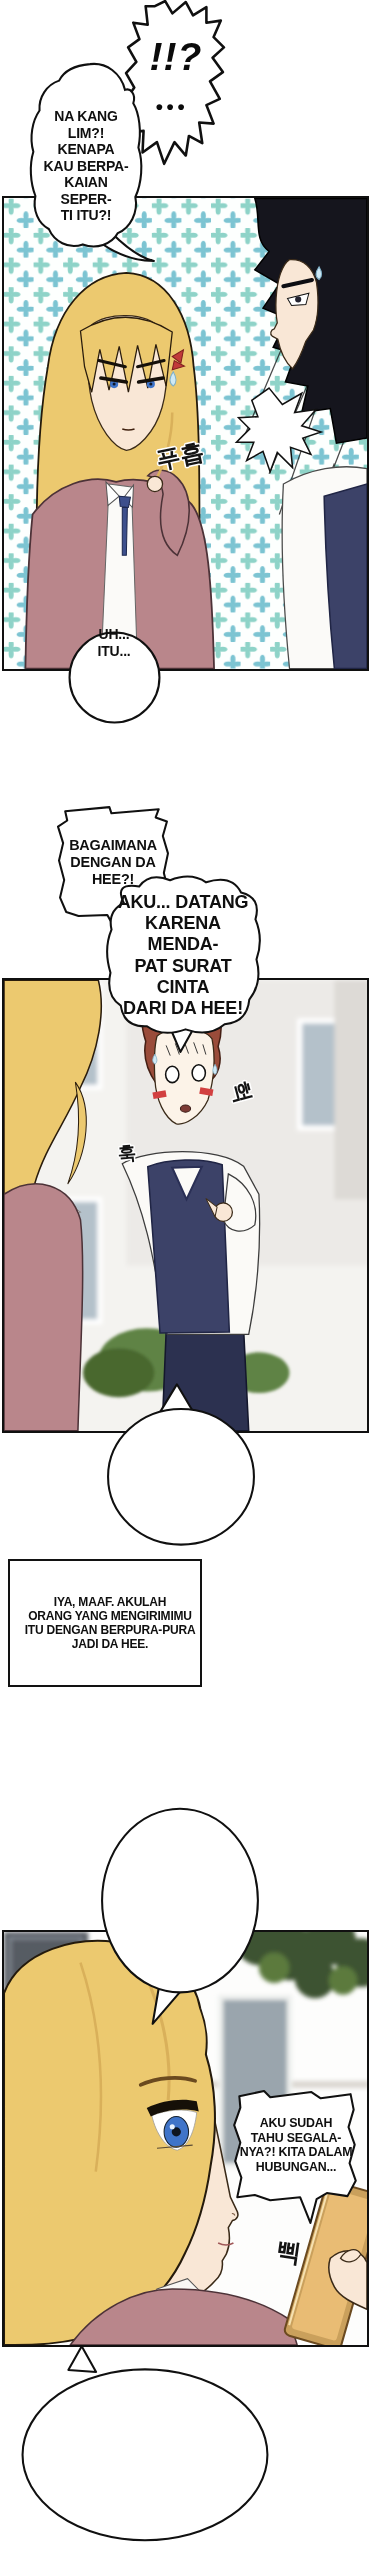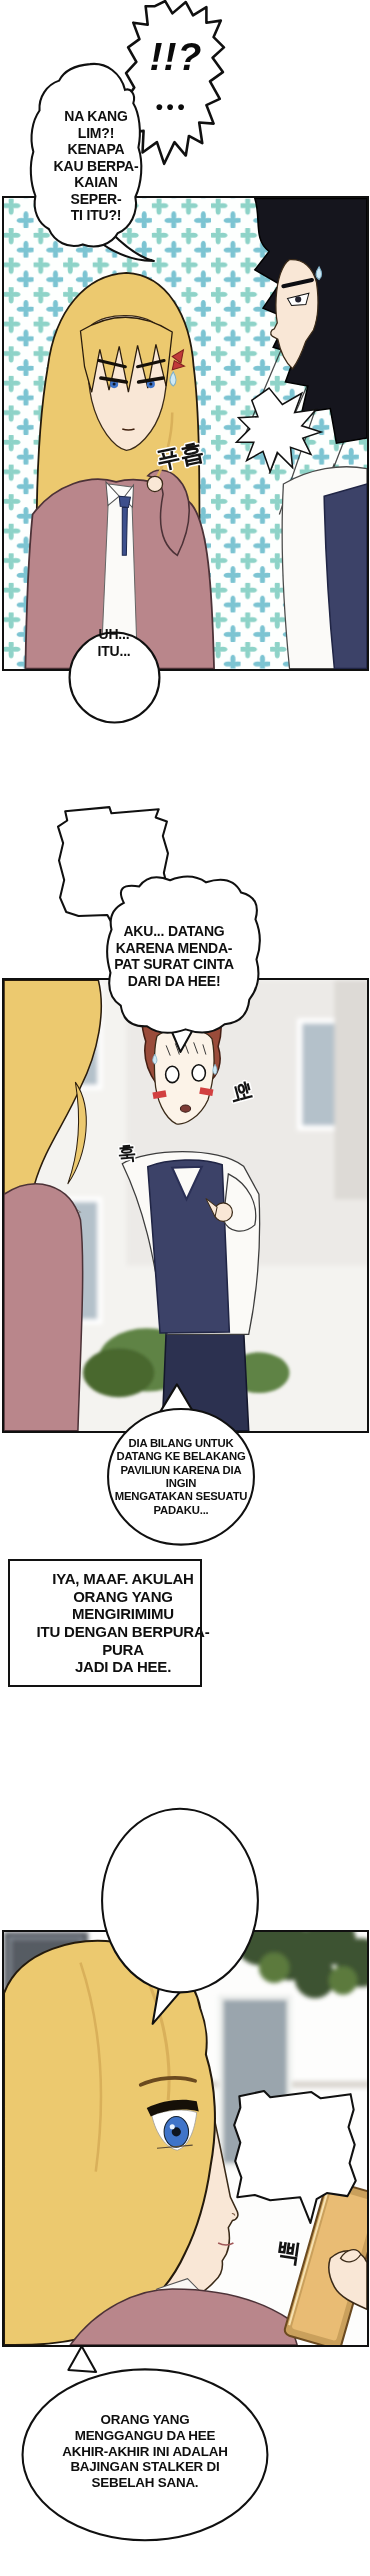--- a/index.html
+++ b/index.html
@@ -219,93 +219,90 @@
   </div>
   <div class="shock-text" style="left:176px;top:57px;font-size:39px;">!!?</div>
   <div class="shock-dots" style="left:172px;top:107px;font-size:20.6px;">•••</div>
 
   <div class="bubble" style="left:25px;top:60px;width:129px;height:204px;">
     <svg viewBox="0 0 250 396">
       <path d="M168,336 Q214,382 250,390 Q196,390 148,356 Z" fill="#ffffff" stroke="#101010" stroke-width="4" stroke-linejoin="round"></path>
       <path d="M126,8 C158,4 186,26 194,58 C204,54 216,66 210,84 C222,104 226,140 220,170 C230,200 226,240 214,266 C220,296 204,326 180,336 C168,358 138,368 112,358 C84,368 56,352 46,328 C26,318 14,292 20,264 C10,238 8,204 16,178 C8,150 14,118 28,98 C26,72 42,48 66,40 C78,16 102,10 126,8 Z" fill="#ffffff" stroke="#101010" stroke-width="4"></path>
     </svg>
   </div>
-  <div class="bubble-text" style="left:96px;top:166px;font-size:14px;width:92px;">NA KANG
+  <div class="bubble-text" style="left:86px;top:166px;font-size:14px;width:92px;">NA KANG
 LIM?! KENAPA
 KAU BERPA-
 KAIAN SEPER-
 TI ITU?!</div>
 
   <div class="bubble" style="left:68px;top:631px;width:93px;height:93px;">
     <svg viewBox="0 0 180 180">
         <circle cx="90" cy="90" r="87" fill="#ffffff" stroke="#101010" stroke-width="4"></circle>
       </svg>
   </div>
   <div class="bubble-text" style="left:114px;top:643px;font-size:14px;">UH...
 ITU...</div>
 
   <div class="bubble" style="left:58px;top:806px;width:111px;height:140px;">
     <svg viewBox="0 0 216 272">
       <polygon points="14,10 100,2 104,14 196,6 190,22 212,30 204,58 214,92 206,130 215,166 200,196 208,212 150,208 128,212 118,252 96,212 40,214 16,206 4,178 12,144 2,106 10,72 0,40 18,28" fill="#ffffff" stroke="#101010" stroke-width="4" stroke-linejoin="round"></polygon>
     </svg>
   </div>
+  <div class="bubble-text" style="left:113px;top:862px;font-size:14.4px;">BAGAIMANA
+DENGAN DA
+HEE?!</div>
 
   <div class="bubble" style="left:103px;top:872px;width:162px;height:181px;">
     <svg viewBox="0 0 314 352">
       <path d="M128,298 L150,350 L178,300 Z" fill="#ffffff" stroke="#101010" stroke-width="4" stroke-linejoin="round"></path>
       <path d="M40,60 Q20,20 70,28 Q90,0 130,16 Q170,0 200,20 Q250,4 268,40 Q308,50 296,92 Q312,130 298,170 Q310,215 284,248 Q280,292 236,296 Q205,322 160,306 Q115,322 85,300 Q40,302 34,260 Q4,240 14,196 Q0,150 16,112 Q8,76 40,60 Z" fill="#ffffff" stroke="#101010" stroke-width="4"></path>
     </svg>
   </div>
-  <div class="bubble-text" style="left:174px;top:956px;font-size:14px;width:144px;">AKU... DATANG
+  <div class="bubble-text" style="left:183px;top:956px;font-size:18px;width:144px;">AKU... DATANG
 KARENA MENDA-
 PAT SURAT CINTA
 DARI DA HEE!</div>
 
   <div class="bubble" style="left:106px;top:1380px;width:150px;height:170px;">
     <svg viewBox="0 0 292 330">
       <polygon points="138,8 170,62 104,64" fill="#ffffff" stroke="#101010" stroke-width="4" stroke-linejoin="round"></polygon>
       <ellipse cx="146" cy="188" rx="142" ry="132" fill="#ffffff" stroke="#101010" stroke-width="4"></ellipse>
     </svg>
   </div>
-  <div class="bubble-text" style="left:181px;top:1477px;font-size:11.3px;width:137px;">DIA BILANG UNTUK
-DATANG KE BELAKANG
-PAVILIUN KARENA DIA INGIN
-MENGATAKAN SESUATU
-PADAKU...</div>
 
   <div class="box-bubble" style="left:8.2px;top:1559px;width:194px;height:128px;"></div>
-  <div class="bubble-text" style="left:123px;top:1623px;font-size:15px;width:185px;">IYA, MAAF. AKULAH
+  <div class="bubble-text" style="left:110px;top:1623px;font-size:12px;width:185px;">IYA, MAAF. AKULAH
 ORANG YANG MENGIRIMIMU
 ITU DENGAN BERPURA-PURA
 JADI DA HEE.</div>
 
   <div class="bubble" style="left:100px;top:1805px;width:161px;height:222px;">
     <svg viewBox="0 0 312 430">
       <path d="M116,342 L102,424 L164,352 Z" fill="#ffffff" stroke="#101010" stroke-width="4" stroke-linejoin="round"></path>
       <ellipse cx="155" cy="185" rx="151" ry="178" fill="#ffffff" stroke="#101010" stroke-width="4"></ellipse>
     </svg>
   </div>
 
   <div class="bubble" style="left:234px;top:2089px;width:125px;height:137px;">
     <svg viewBox="0 0 242 266">
       <polygon points="10,14 58,4 70,16 150,6 168,18 226,10 232,40 222,74 234,108 224,144 236,178 220,208 180,202 160,214 148,260 128,210 70,216 40,206 6,210 14,172 2,140 12,104 0,70 12,36" fill="#ffffff" stroke="#101010" stroke-width="4" stroke-linejoin="round"></polygon>
     </svg>
   </div>
+  <div class="bubble-text" style="left:296px;top:2145px;font-size:12.4px;width:116px;">AKU SUDAH
+TAHU SEGALA-
+NYA?! KITA DALAM
+HUBUNGAN...</div>
 
   <div class="bubble" style="left:20.6px;top:2344px;width:249px;height:200px;">
     <svg viewBox="0 0 484 388">
       <polygon points="118,4 146,54 92,50" fill="#ffffff" stroke="#101010" stroke-width="4" stroke-linejoin="round"></polygon>
       <ellipse cx="241" cy="215" rx="238" ry="166" fill="#ffffff" stroke="#101010" stroke-width="4"></ellipse>
     </svg>
   </div>
-  <div class="bubble-text" style="left:145px;top:2452px;font-size:13.4px;width:222px;">ORANG YANG
-MENGGANGU DA HEE
-AKHIR-AKHIR INI ADALAH
-BAJINGAN STALKER DI
-SEBELAH SANA.</div>
 
   <div class="sfx" style="left:180px;top:456px;font-size:24px;--rot:-12deg;">푸흡</div>
   <div class="sfx" style="left:242px;top:1092px;font-size:21.6px;--rot:75deg;">헉</div>
   <div class="sfx" style="left:127px;top:1153px;font-size:18.5px;--rot:-5deg;">훅</div>
   <div class="sfx" style="left:289px;top:2252px;font-size:25px;--rot:8deg;">삑</div>
 
 </div>
 
 
 </body></html>

